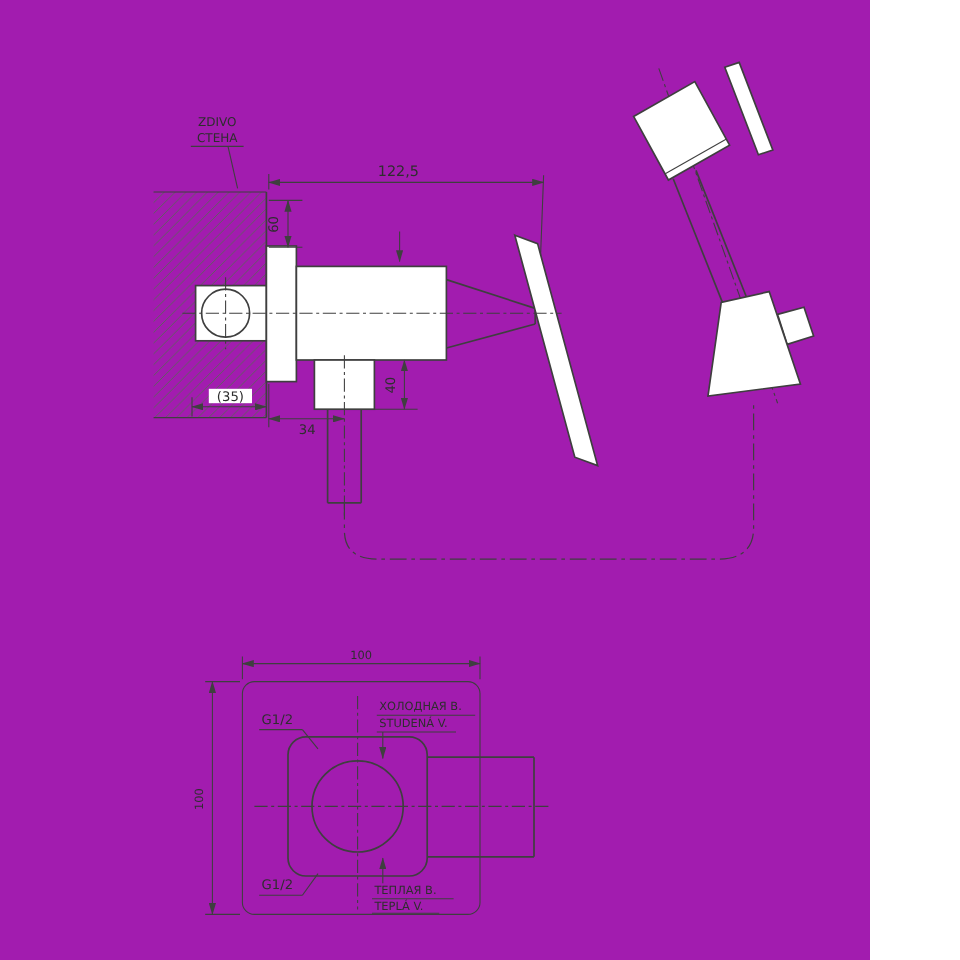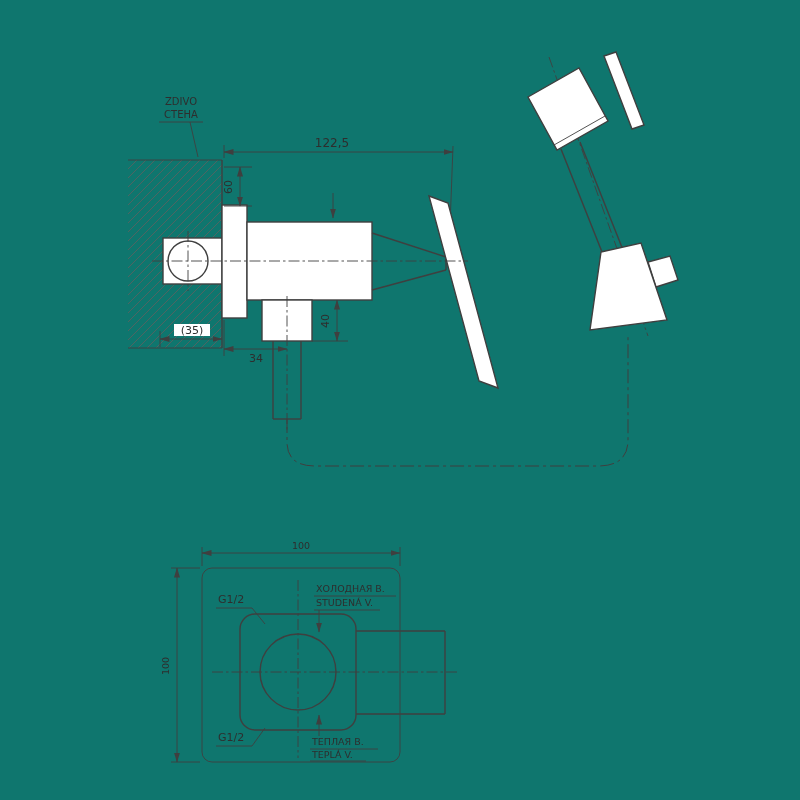--- a/index.html
+++ b/index.html
@@ -1,16 +1,16 @@
 <!DOCTYPE html>
 <html><head>
 <meta charset="utf-8">
 <style>
   html,body{margin:0;padding:0;background:#ffffff;}
-  .canvas{position:relative;width:800px;height:800px;background:#0f766e;overflow:hidden;}
+  .canvas{position:relative;width:725px;height:800px;background:#a21caf;overflow:hidden;}
   svg{position:absolute;left:0;top:0;}
   .ln{stroke:#3f3f3f;stroke-width:1.4;fill:none;}
   .lnw{stroke:#3f3f3f;stroke-width:1.4;fill:#ffffff;}
   .thin{stroke:#3f3f3f;stroke-width:0.9;fill:none;}
   .cl{stroke:#3f3f3f;stroke-width:0.9;fill:none;stroke-dasharray:11,3,2.5,3;}
   .hose{stroke:#3f3f3f;stroke-width:1;fill:none;stroke-dasharray:14,4,3,4;}
   .dim{stroke:#3f3f3f;stroke-width:0.9;fill:none;marker-start:url(#arr);marker-end:url(#arr);}
   .ptr{stroke:#3f3f3f;stroke-width:0.9;fill:none;marker-end:url(#arr);}
   .t{font-family:"DejaVu Sans", sans-serif;fill:#2e2e2e;}
   .t9{font-size:9.5px;}

